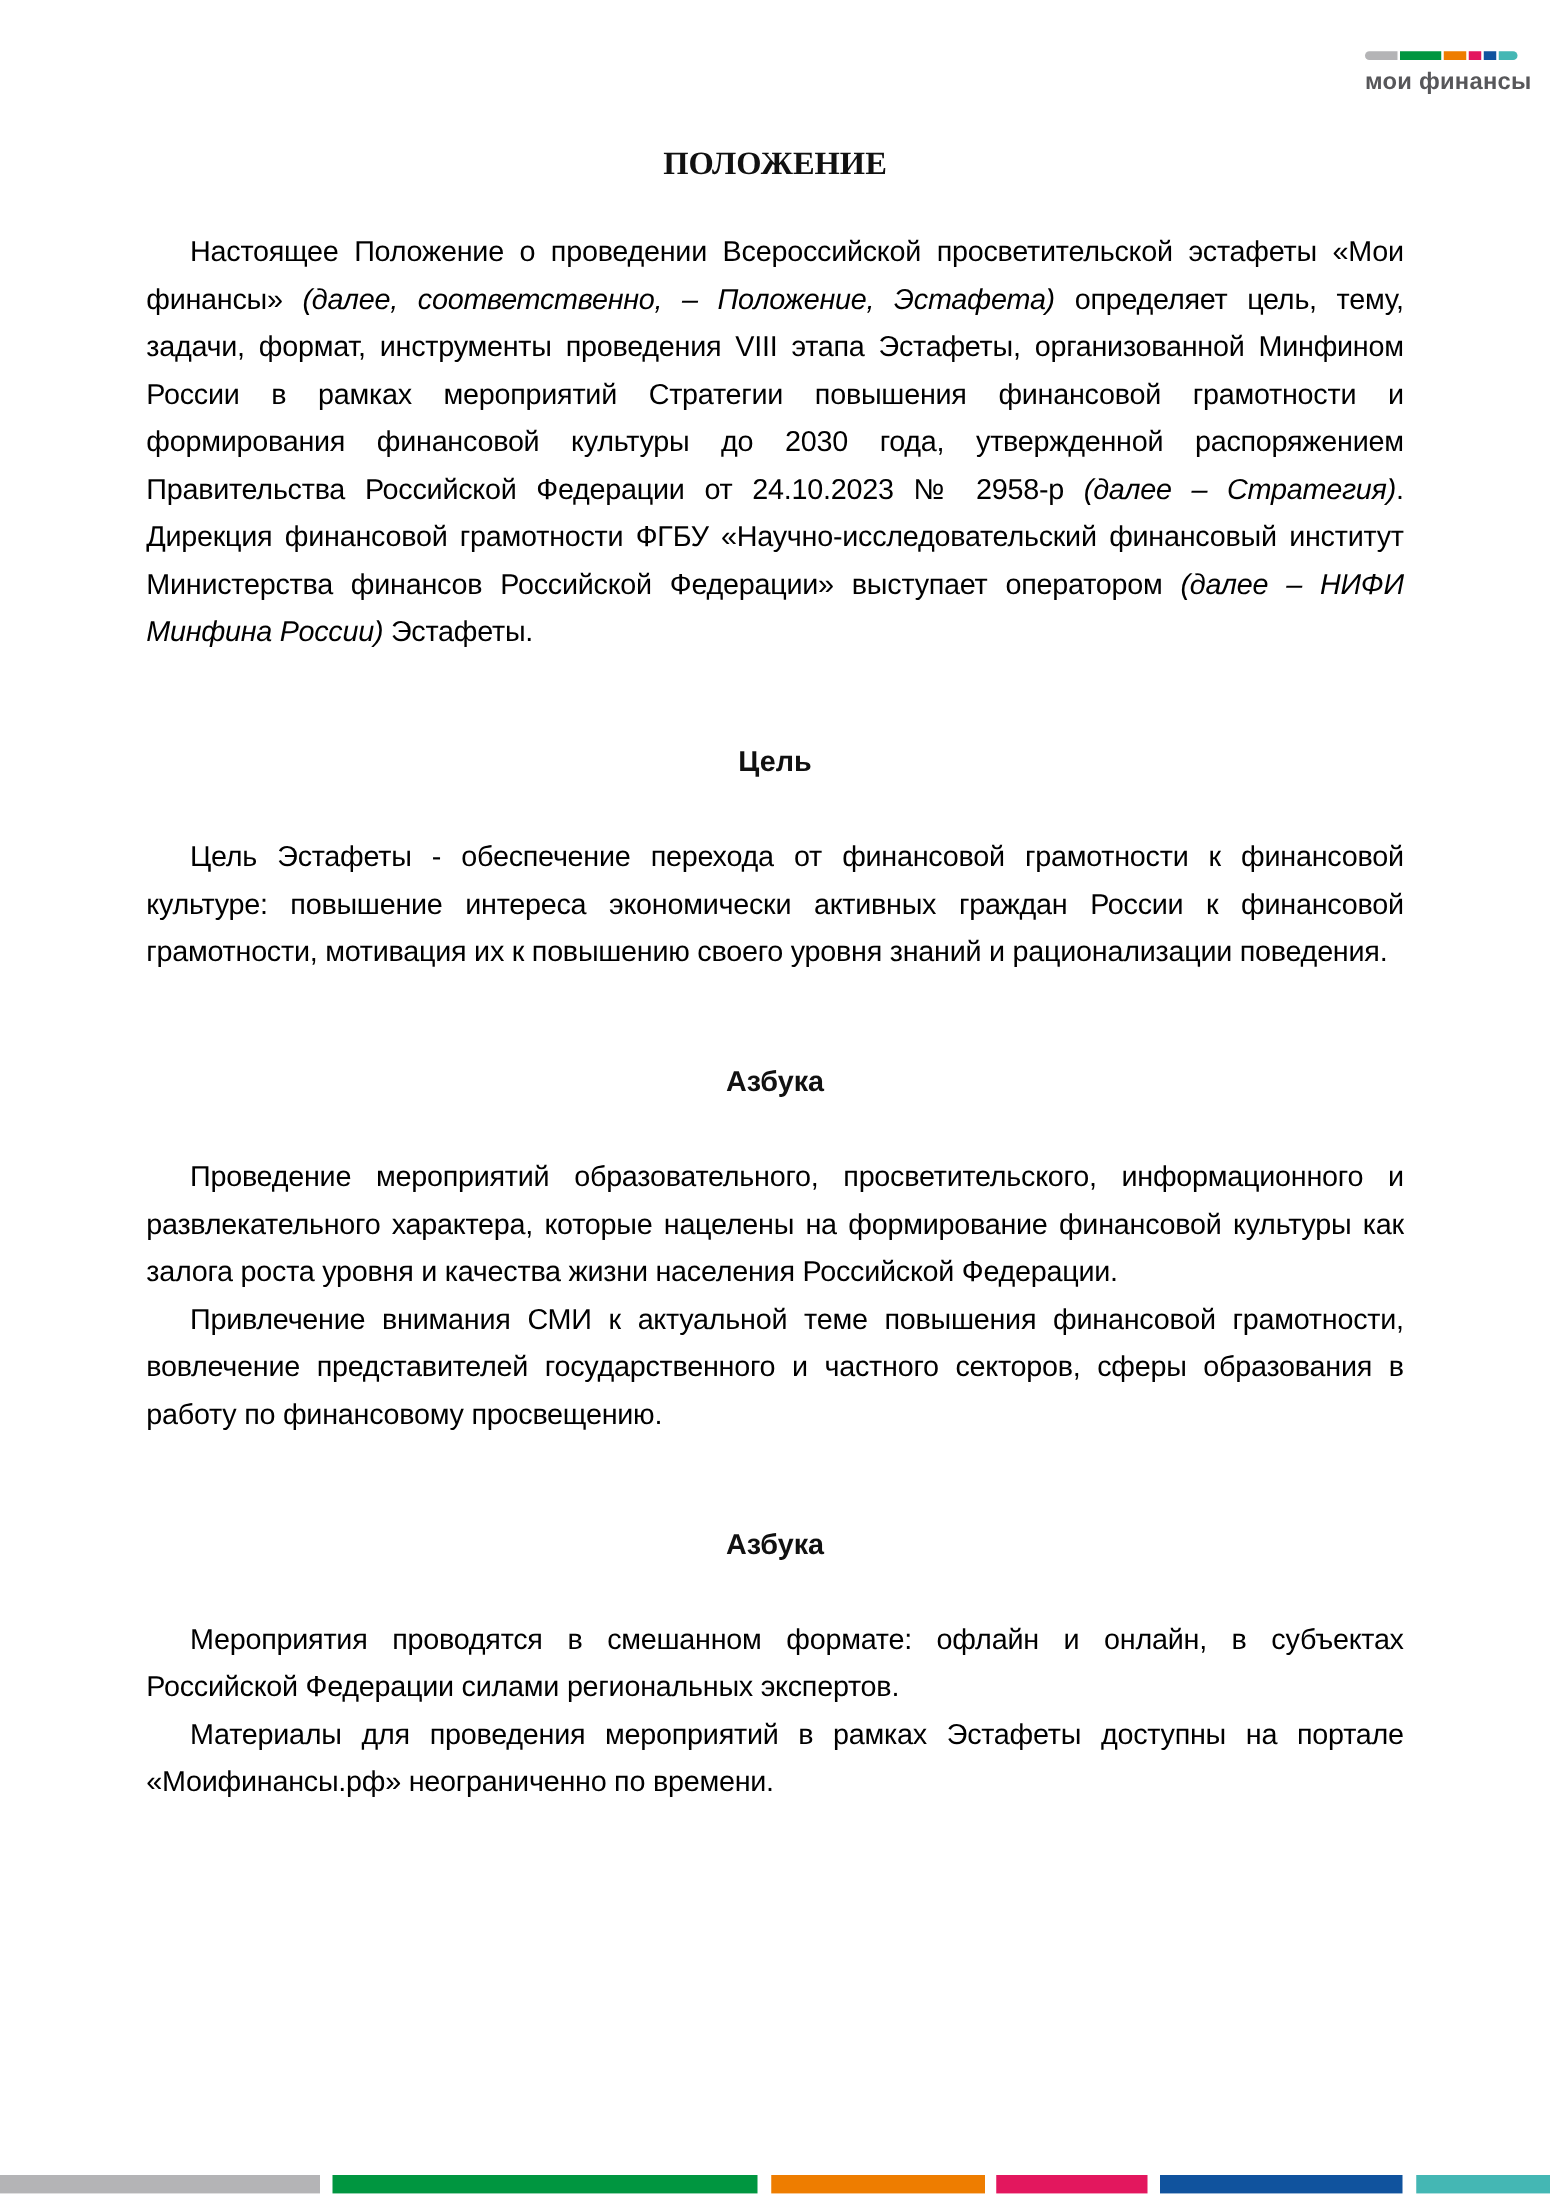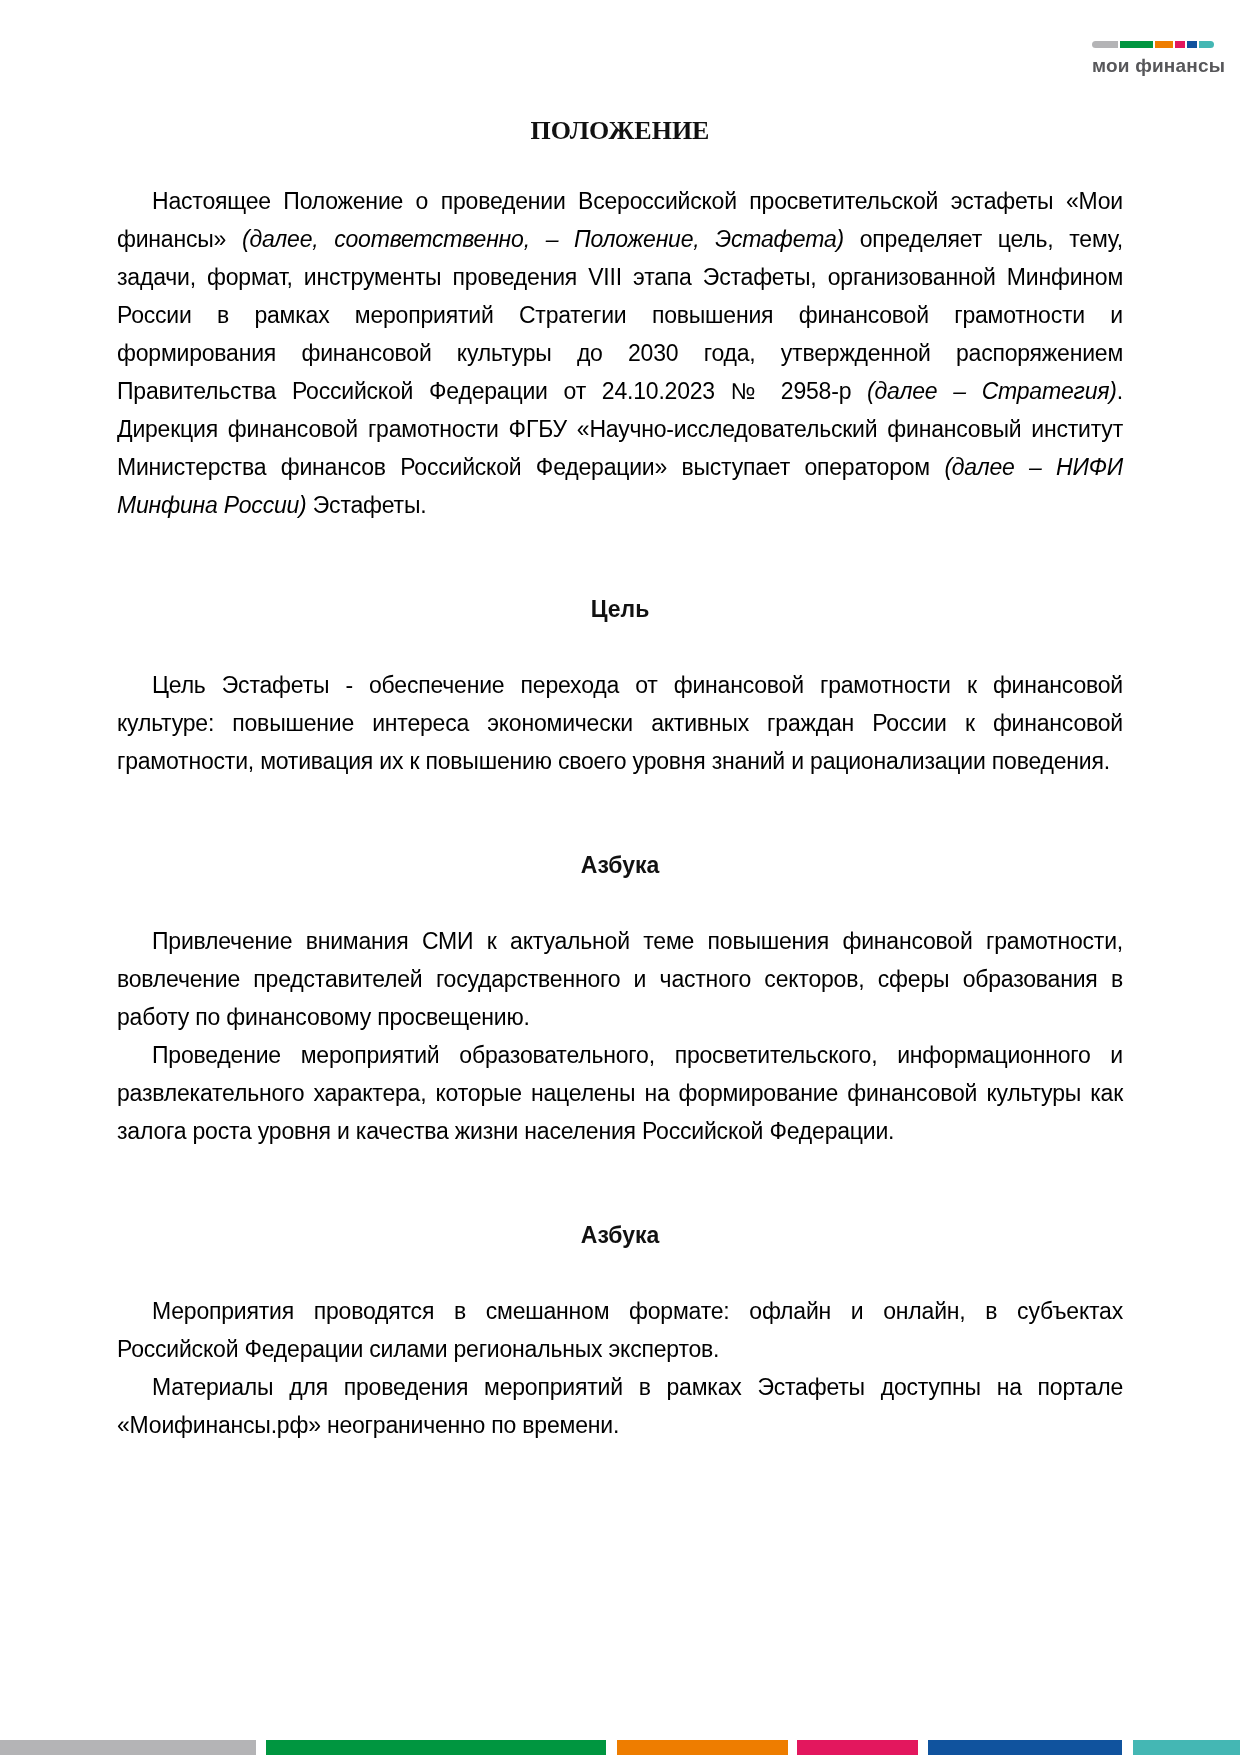--- a/index.html
+++ b/index.html
@@ -120,22 +120,22 @@
     <h1 class="doc-title">
       <div>ПОЛОЖЕНИЕ</div>
     </h1>
 
     <p class="para"><span>Настоящее Положение о проведении Всероссийской просветительской эстафеты «Мои финансы» </span><span class="it">(далее, соответственно, – Положение, Эстафета)</span><span> определяет цель, тему, задачи, формат, инструменты проведения VIII этапа Эстафеты, организованной Минфином России в рамках мероприятий Стратегии повышения финансовой грамотности и формирования финансовой культуры до 2030 года, утвержденной распоряжением Правительства Российской Федерации от 24.10.2023 № 2958-р </span><span class="it">(далее – Стратегия)</span><span>. Дирекция финансовой грамотности ФГБУ «Научно-исследовательский финансовый институт Министерства финансов Российской Федерации» выступает оператором </span><span class="it">(далее – НИФИ Минфина России)</span><span> Эстафеты.</span></p>
 
     <h2 class="sec-heading">Цель</h2>
     <p class="para">Цель Эстафеты - обеспечение перехода от финансовой грамотности к финансовой культуре: повышение интереса экономически активных граждан России к финансовой грамотности, мотивация их к повышению своего уровня знаний и рационализации поведения.</p>
 
     <h2 class="sec-heading">Азбука</h2>
+    <p class="para">Проведение мероприятий образовательного, просветительского, информационного и развлекательного характера, которые нацелены на формирование финансовой культуры как залога роста уровня и качества жизни населения Российской Федерации.</p>
     <p class="para">Привлечение внимания СМИ к актуальной теме повышения финансовой грамотности, вовлечение представителей государственного и частного секторов, сферы образования в работу по финансовому просвещению.</p>
-    <p class="para">Проведение мероприятий образовательного, просветительского, информационного и развлекательного характера, которые нацелены на формирование финансовой культуры как залога роста уровня и качества жизни населения Российской Федерации.</p>
 
     <h2 class="sec-heading">Азбука</h2>
     <p class="para">Мероприятия проводятся в смешанном формате: офлайн и онлайн, в субъектах Российской Федерации силами региональных экспертов.</p>
     <p class="para">Материалы для проведения мероприятий в рамках Эстафеты доступны на портале «Моифинансы.рф» неограниченно по времени.</p>
 
   </div>
 
   <div class="footer-stripe">
     <div class="fseg fseg1" style="background: rgb(180, 180, 182);"></div>
     <div class="fseg fseg2" style="background: rgb(0, 150, 64);"></div>

